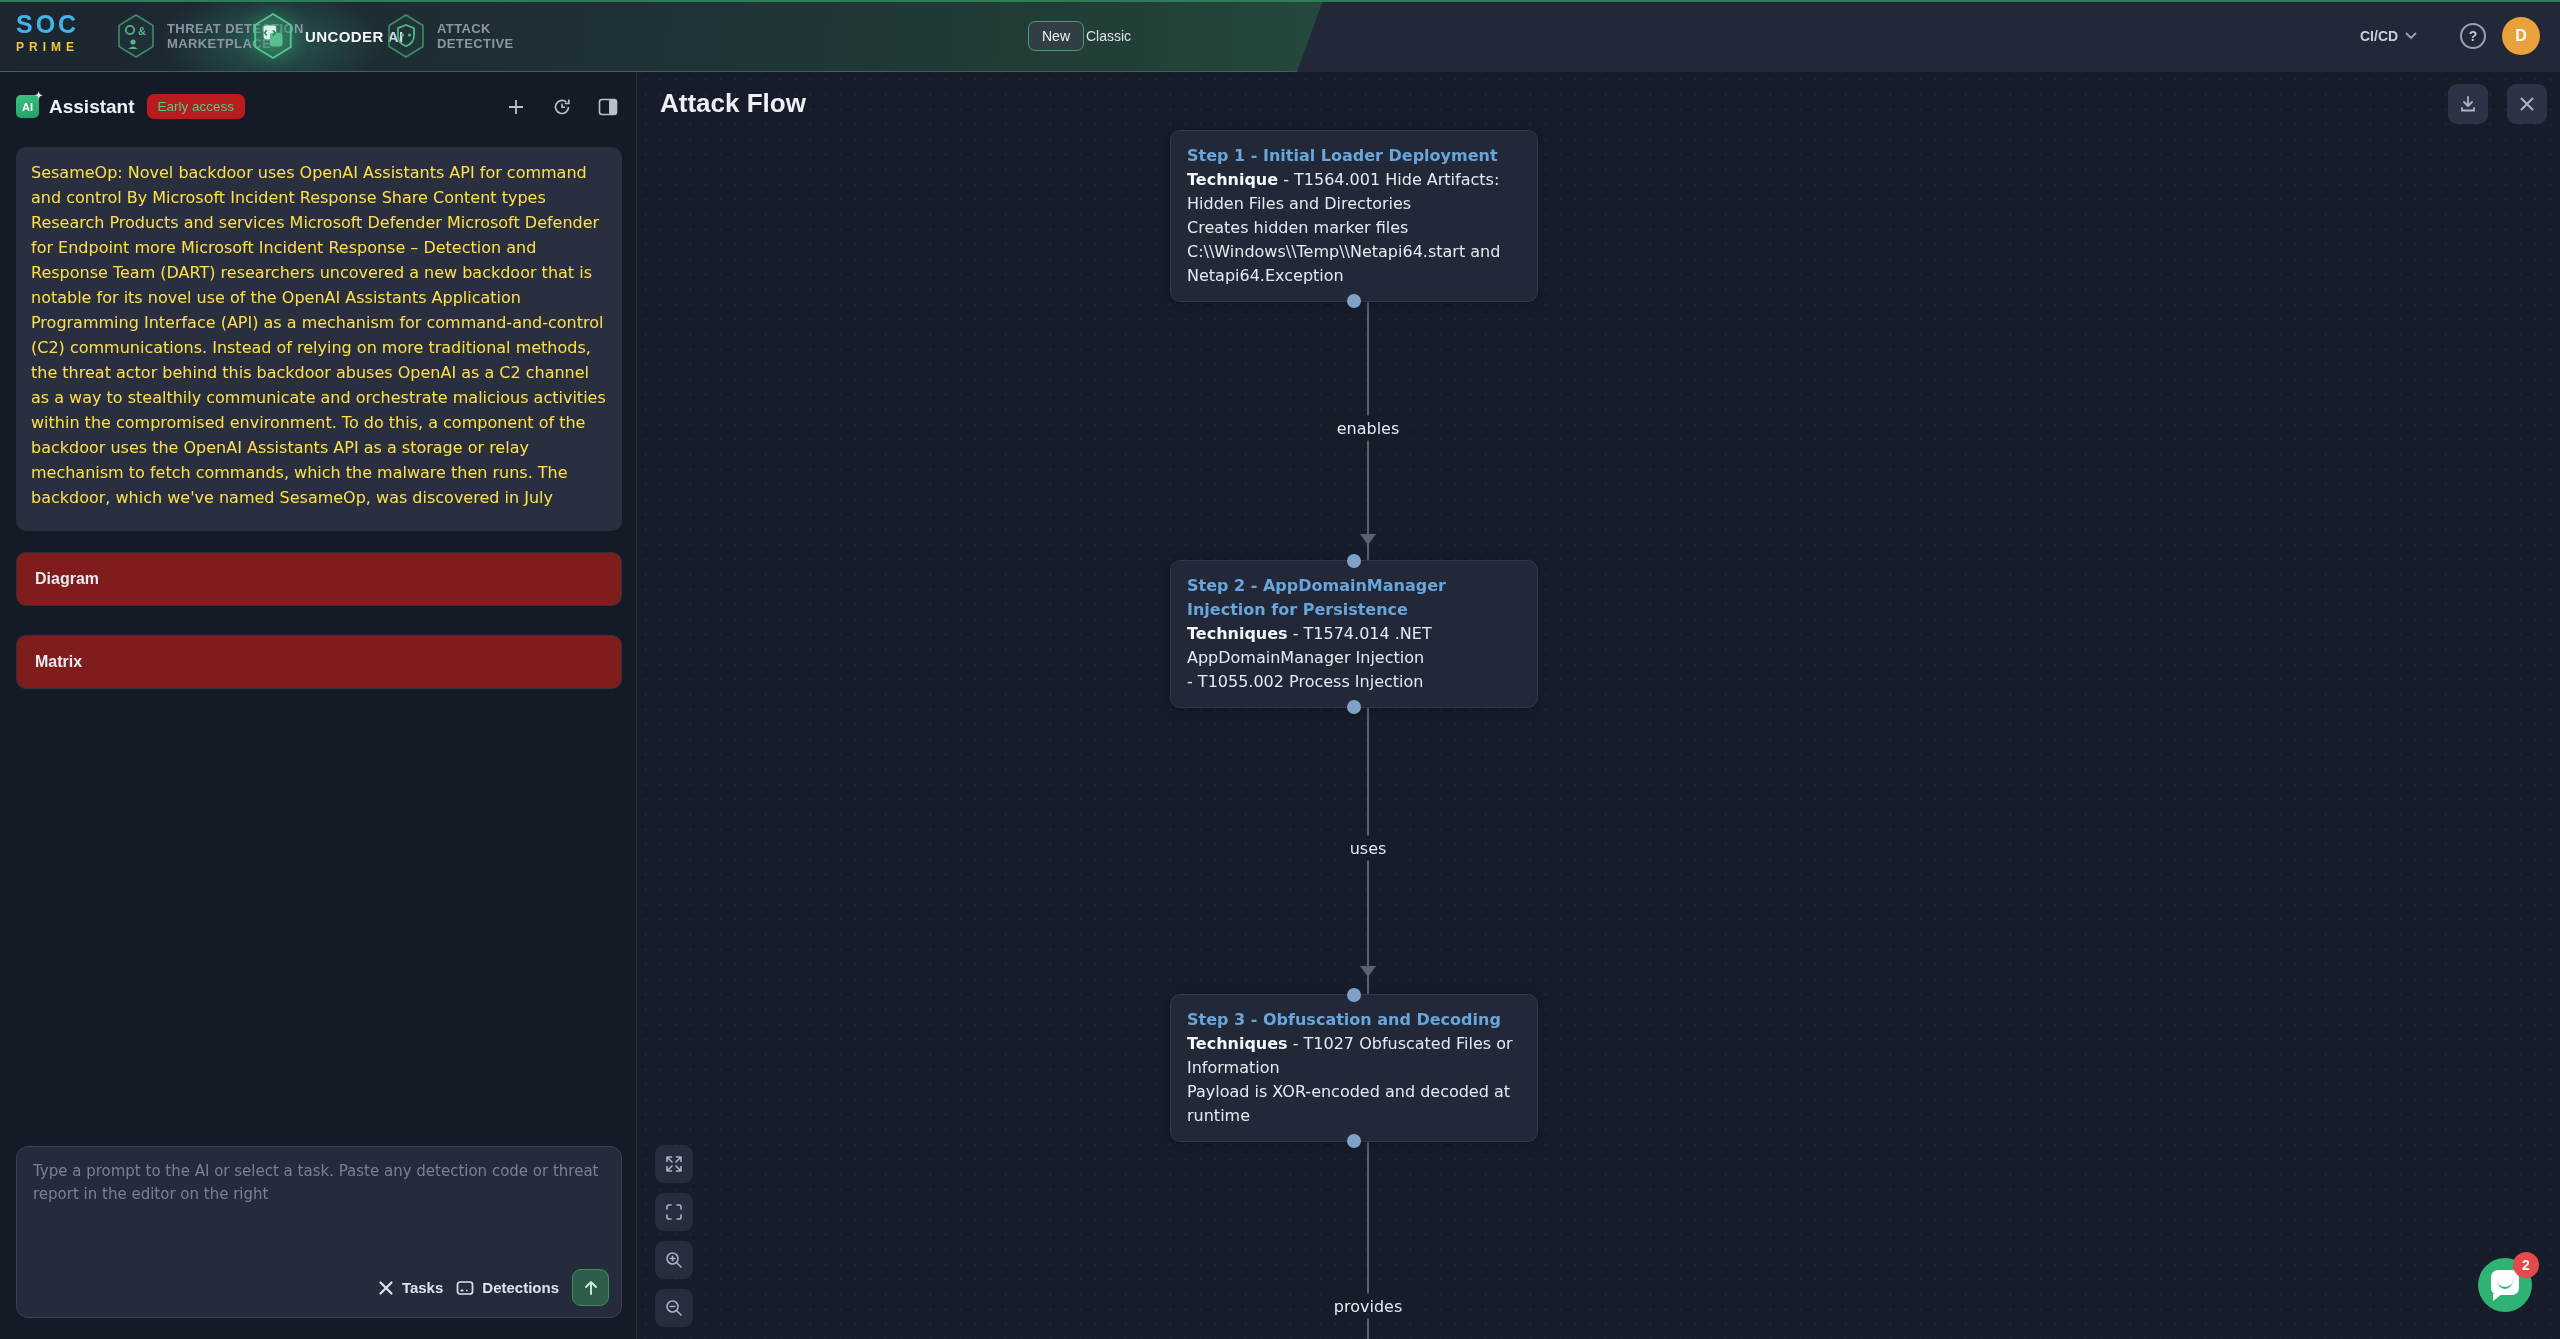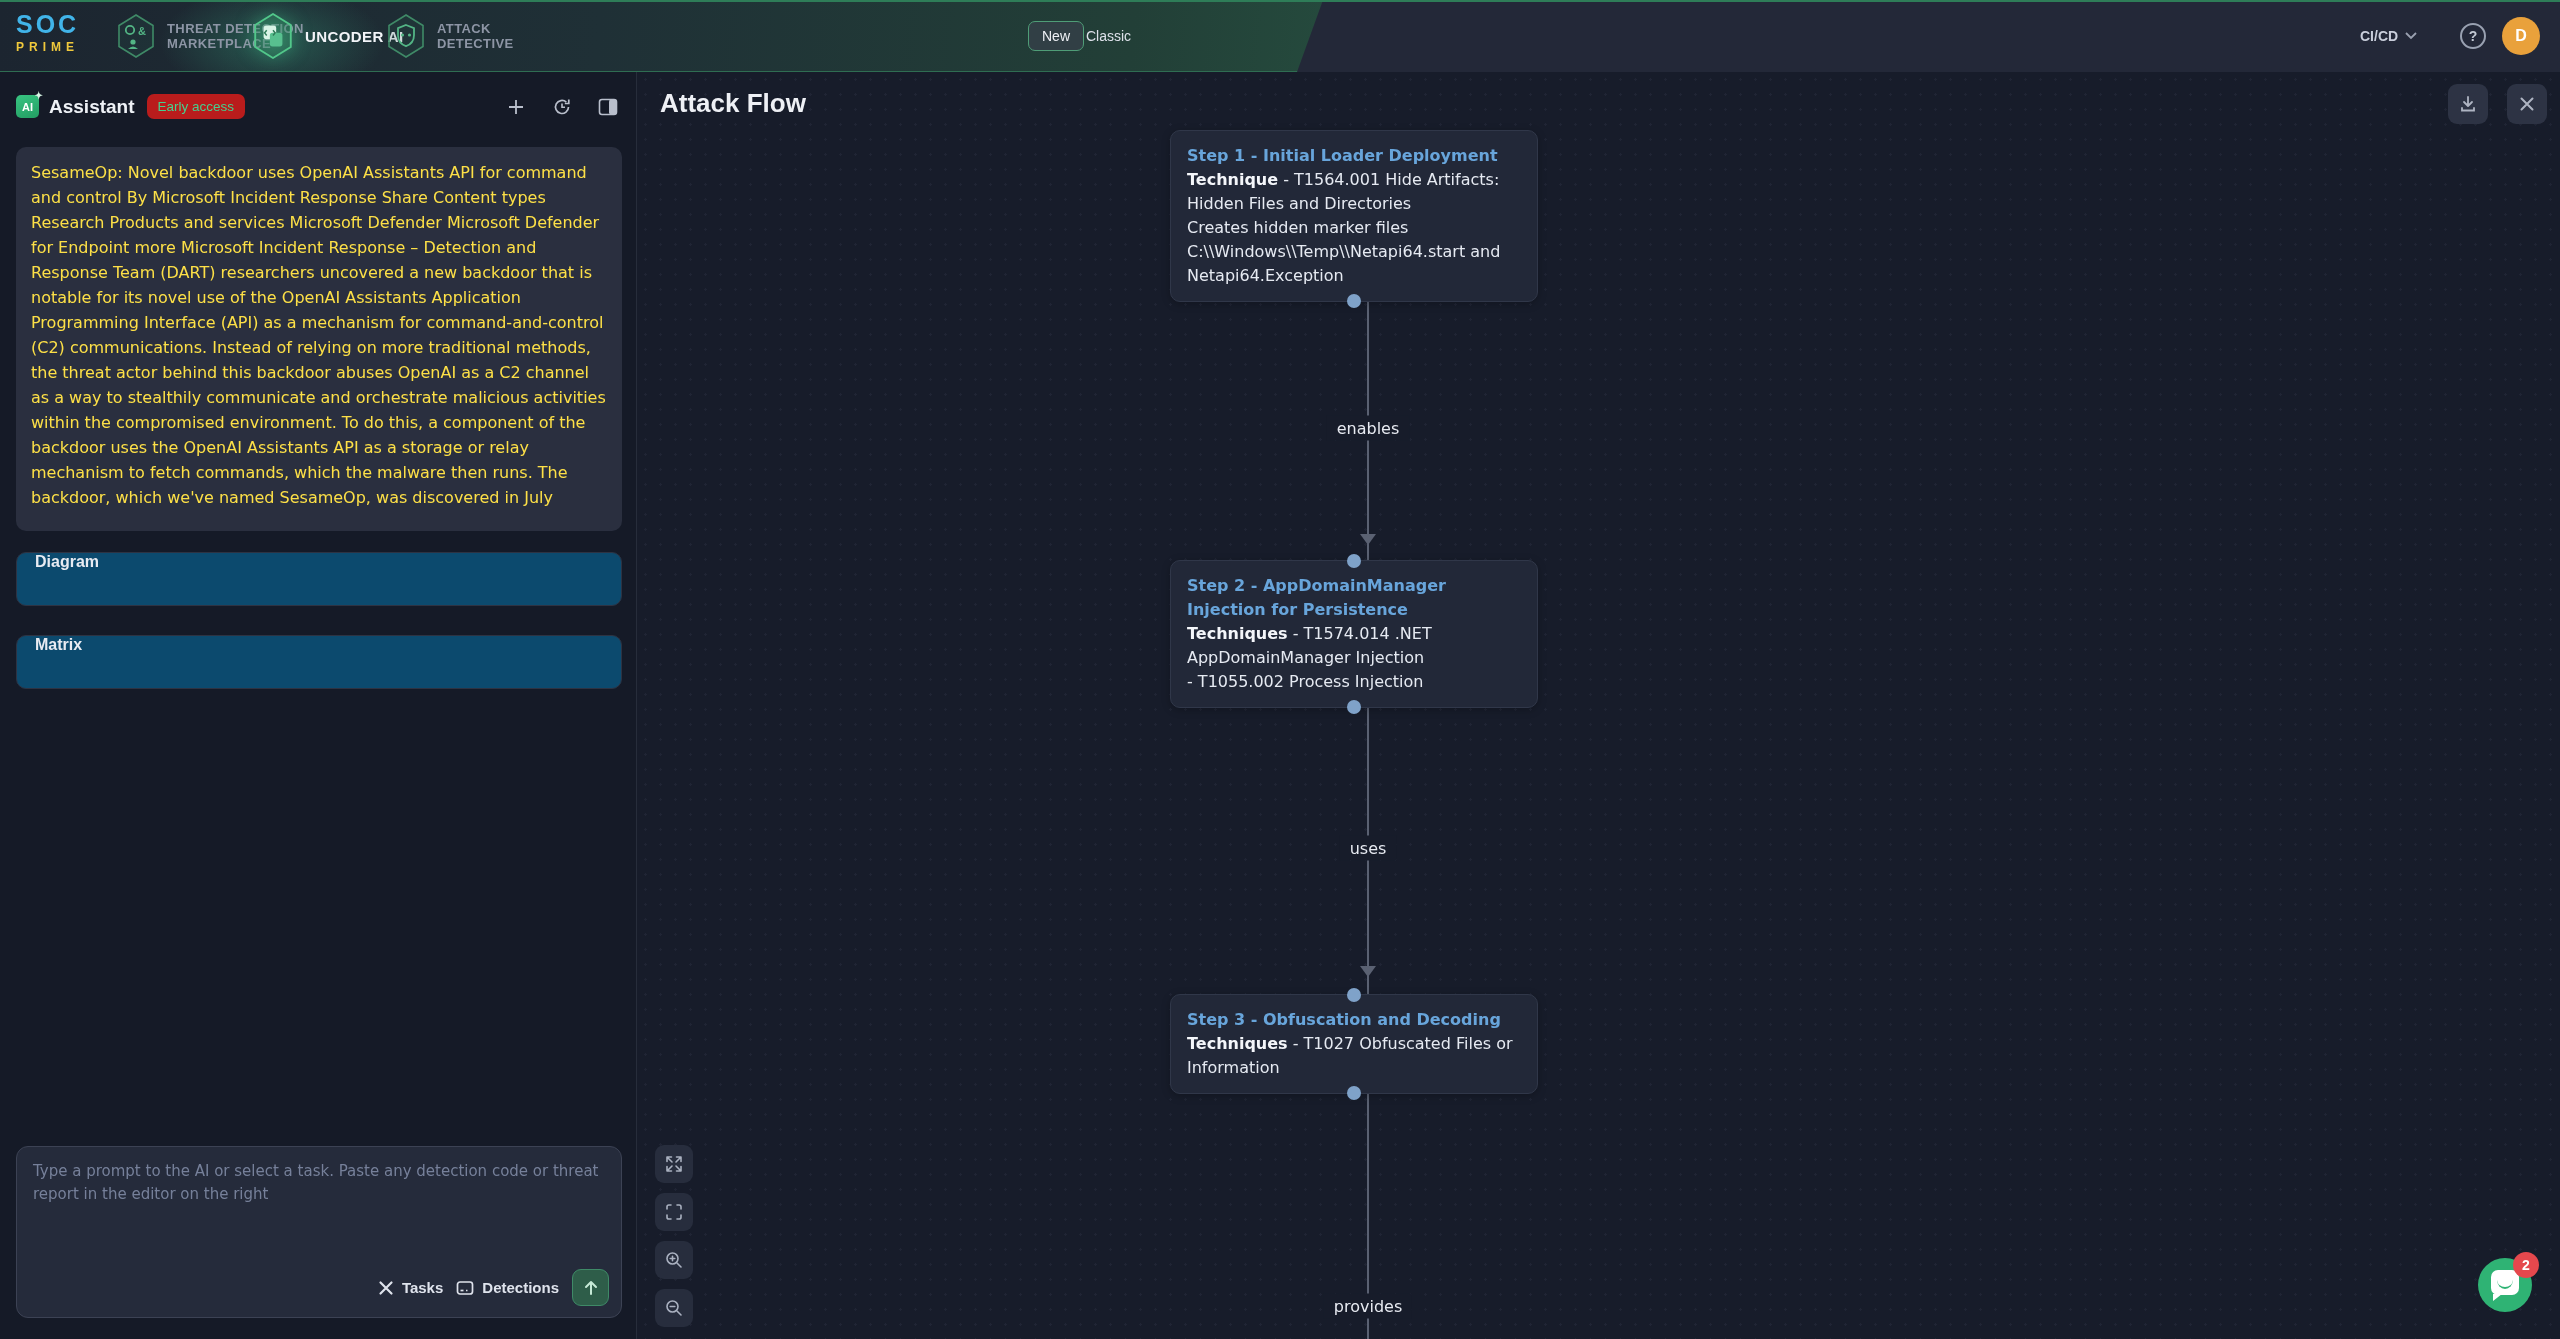--- a/index.html
+++ b/index.html
@@ -69,22 +69,22 @@
   .sb-header-icons { margin-left: auto; display: flex; gap: 22px; }
   .icon-btn { width: 24px; height: 24px; display: flex; align-items: center; justify-content: center;
     cursor: pointer; color: #b9bfcc; background: none; border: none; }
   .report {
     position: absolute; left: 16px; top: 75px; width: 606px; height: 384px; overflow: hidden;
     background: #2a2f3f; border-radius: 10px; padding: 13px 15px;
     font-family: "DejaVu Sans", sans-serif; font-size: 16px; line-height: 25px; color: #fde047;
   }
   .sb-section {
     position: absolute; left: 16px; width: 606px; height: 54px;
-    background: #0c4a6e; border: 1px solid #2d3343; border-radius: 10px;
-    display: flex; padding: 0 18px;
+    background: #7f1d1d; border: 1px solid #2d3343; border-radius: 10px;
+    display: flex; align-items: center; padding: 0 18px;
     font-size: 16px; font-weight: bold; color: #e8ebf2; cursor: pointer;
   }
   .sb-section.diagram { top: 480px; }
   .sb-section.matrix  { top: 563px; }
   .prompt-box {
     position: absolute; left: 16px; top: 1074px; width: 606px; height: 172px;
     background: #252b3b; border: 1px solid #3c4254; border-radius: 12px;
   }
   .prompt-box textarea {
     position: absolute; left: 0; top: 0; width: 100%; height: 116px; resize: none;
@@ -320,20 +320,21 @@
     <div class="node-title">Step 2 - AppDomainManager Injection for Persistence</div>
     <div class="node-line"><b>Techniques</b><span> - T1574.014 .NET AppDomainManager Injection</span></div>
     <div class="node-line"><span>- T1055.002 Process Injection</span></div>
     <span class="dot dot-top"></span>
     <span class="dot dot-bottom"></span>
   </div>
 
   <div class="flow-node" style="top:922px">
     <div class="node-title">Step 3 - Obfuscation and Decoding</div>
     <div class="node-line"><b>Techniques</b><span> - T1027 Obfuscated Files or Information</span></div>
+    <div class="node-line"><span>Payload is XOR-encoded and decoded at runtime</span></div>
     <span class="dot dot-top"></span>
     <span class="dot dot-bottom"></span>
   </div>
 
   <div class="zoom-stack">
     <button class="zoom-btn">
       <svg width="20" height="20" viewBox="0 0 20 20">
           <path d="M12 8 L17 3 M17 3 h-4.5 M17 3 v4.5 M8 12 L3 17 M3 17 h4.5 M3 17 v-4.5 M8 8 L3 3 M3 3 h4.5 M3 3 v4.5 M12 12 L17 17 M17 17 h-4.5 M17 17 v-4.5" stroke="currentColor" stroke-width="1.6" fill="none" stroke-linecap="round"></path>
         </svg>
     </button>

